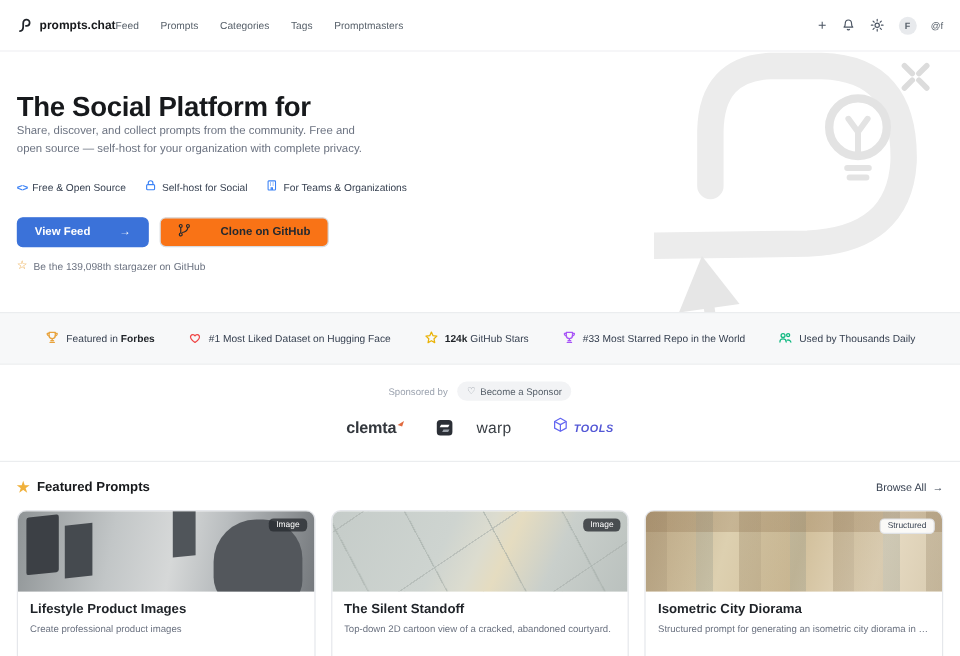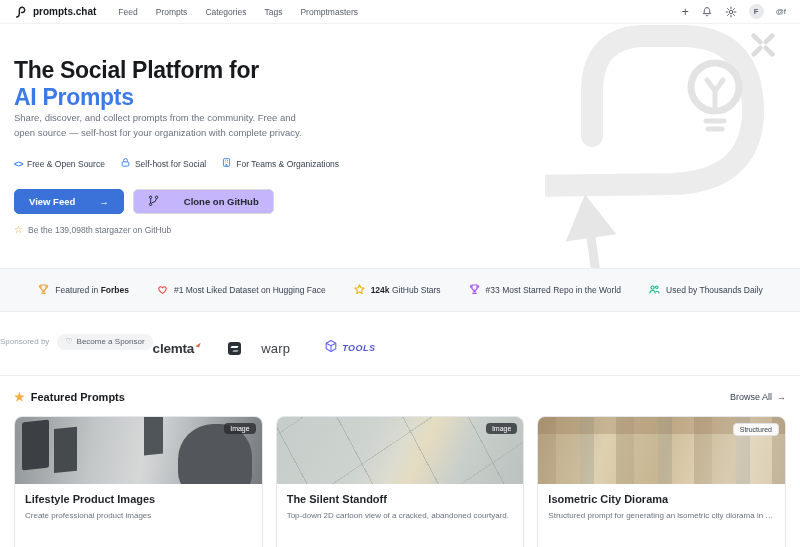--- a/index.html
+++ b/index.html
@@ -1,24 +1,24 @@
 <!DOCTYPE html>
 <html><head>
 <meta charset="utf-8">
 <style>
   * { margin:0; padding:0; box-sizing:border-box; }
   html,body { width:800px; height:547px; overflow:hidden; background:#fff;
     font-family:"Liberation Sans", sans-serif; color:#1f2328; }
 
   
-  .topnav { height:24px; display:flex; align-items:center; padding:0 14px;
+  .topnav { height:43px; display:flex; align-items:center; padding:0 14px;
     border-bottom:1px solid #f0f1f3; background:#fff; position:relative; z-index:5; }
   .brand { display:flex; align-items:center; gap:5px; cursor:pointer; }
   .brand-name { font-size:10px; font-weight:700; color:#17191c; }
-  .nav-links { display:flex; align-items:center; gap:18px; margin-left:22px; }
+  .nav-links { display:flex; align-items:center; gap:18px; }
   .nav-link { font-size:8.5px; color:#57606a; cursor:pointer; }
   .nav-right { margin-left:auto; display:flex; align-items:center; gap:12px; }
   .icon-btn { display:flex; align-items:center; justify-content:center; cursor:pointer;
     color:#4b5563; }
   .plus-glyph { font-size:12px; color:#4b5563; line-height:1; }
   .avatar { width:15px; height:15px; border-radius:50%; background:#e8eaed;
     display:flex; align-items:center; justify-content:center; font-size:7.5px;
     color:#57606a; font-weight:600; cursor:pointer; }
   .username { font-size:8px; color:#57606a; cursor:pointer; }
 
@@ -33,35 +33,35 @@
     position:relative; z-index:2; }
   .features { margin-top:17px; display:flex; align-items:center; gap:15px;
     position:relative; z-index:2; }
   .feature { display:flex; align-items:center; gap:4px; font-size:8.5px; color:#374151; }
   .code-glyph { color:#3b82f6; font-weight:700; font-size:8.5px; letter-spacing:-0.5px; }
   .cta-row { margin-top:19px; display:flex; align-items:center; gap:9px;
     position:relative; z-index:2; }
   .btn { height:25px; display:inline-flex; align-items:center; gap:24px;
     padding:0 14px; border-radius:5px; font-size:9.5px; font-weight:600; cursor:pointer; }
   .btn-primary { background:#3b72d9; color:#fff; border:1px solid #3b72d9; }
-  .btn-secondary { background:#c4b5fd; color:#24292f; border:1px solid #d7dbe0; }
+  .btn-secondary { background:#f97316; color:#24292f; border:1px solid #d7dbe0; }
   .stargazer { margin-top:11px; display:flex; align-items:center; gap:5px;
     font-size:8.5px; color:#6b7280; position:relative; z-index:2; cursor:pointer; }
   .star-outline-glyph { color:#e9a23b; font-size:10px; line-height:1; }
 
   
   .statsbar { background:#f7f8f9; border-top:1px solid #ebedef; border-bottom:1px solid #ebedef;
     height:44px; display:flex; align-items:center; justify-content:center; gap:27px; }
   .stat { display:flex; align-items:center; gap:5px; font-size:8.5px; color:#374151;
     white-space:nowrap; }
   .stat b { font-weight:700; color:#1f2328; }
 
   
   .sponsors { background:#fff; padding:14px 0 18px; border-bottom:1px solid #ebedef;
-    display:flex; flex-direction:row; align-items:center;text-align:right; }
+    display:flex; flex-direction:column; align-items:center;text-align:right; }
   .sponsor-head { display:flex; align-items:center; gap:8px; }
   .sponsored-label { font-size:8px; color:#9ca3af; }
   .sponsor-cta { display:flex; align-items:center; gap:4px; background:#f2f3f5;
     border-radius:9px; height:16px; padding:0 8px; font-size:8px; color:#57606a; cursor:pointer; }
   .heart-glyph { font-size:8px; color:#8b939c; line-height:1; }
   .sponsor-logos { margin-top:13px; display:flex; align-items:center; gap:34px; }
   .logo-clemta { font-size:13.5px; font-weight:700; color:#33373d; letter-spacing:-0.2px;
     cursor:pointer; position:relative; }
   .logo-clemta::after { content:""; position:absolute; right:-6px; top:1px;
     border-left:4px solid transparent; border-bottom:5px solid #e06a3f;
@@ -166,21 +166,21 @@
       <path d="M 45.5 170 L 20 214 H 71 Z" fill="#e6e6e6"></path>
     </g>
   </svg>
   <span class="hero-close">
     <svg width="26" height="26" viewBox="0 0 28 28" stroke="#dcdcdc" stroke-width="5" stroke-linecap="round" fill="none">
       <path d="M4 4 L11 11 M17 17 L24 24 M24 4 L17 11 M11 17 L4 24"></path>
     </svg>
   </span>
 
   <h1><span>The Social Platform for</span><br>
-    <span class="blue">AI Prompts</span></h1>
+    </h1>
 
   <div class="subtitle">
     <div>Share, discover, and collect prompts from the community. Free and</div>
     <div>open source — self-host for your organization with complete privacy.</div>
   </div>
 
   <div class="features">
     <div class="feature">
       <span class="code-glyph">&lt;&gt;</span>
       <span>Free &amp; Open Source</span>

